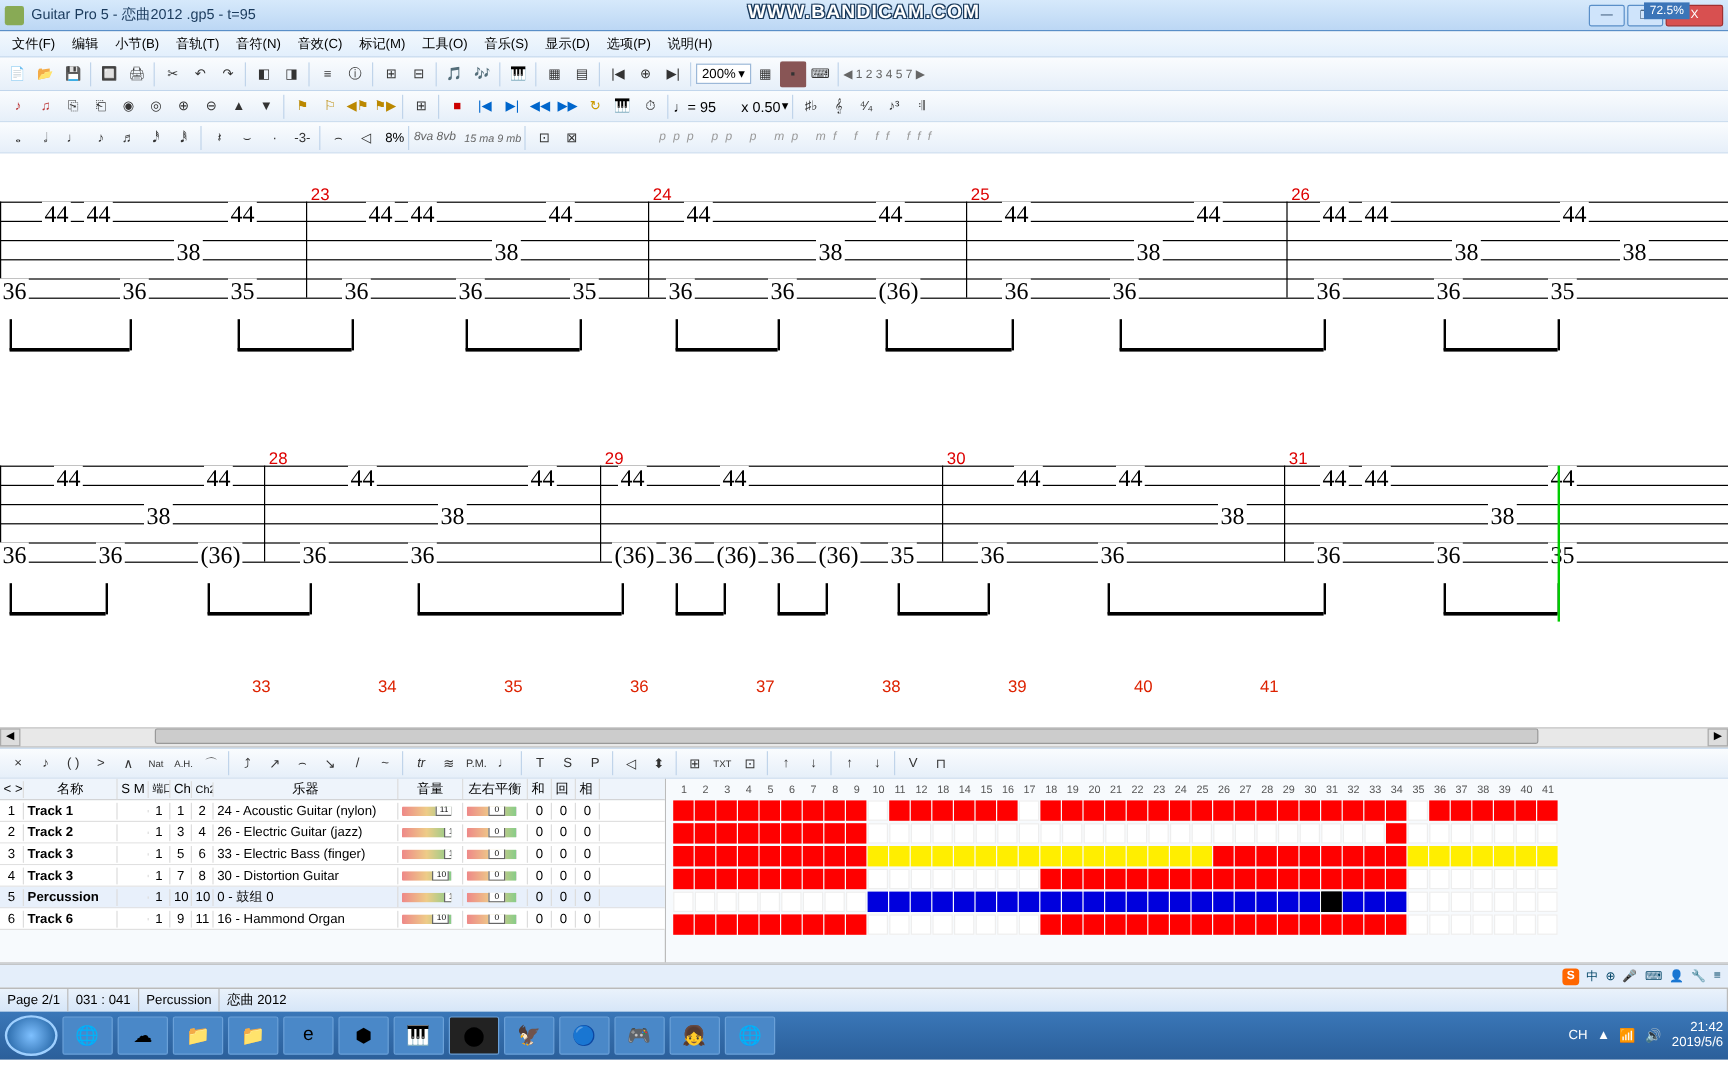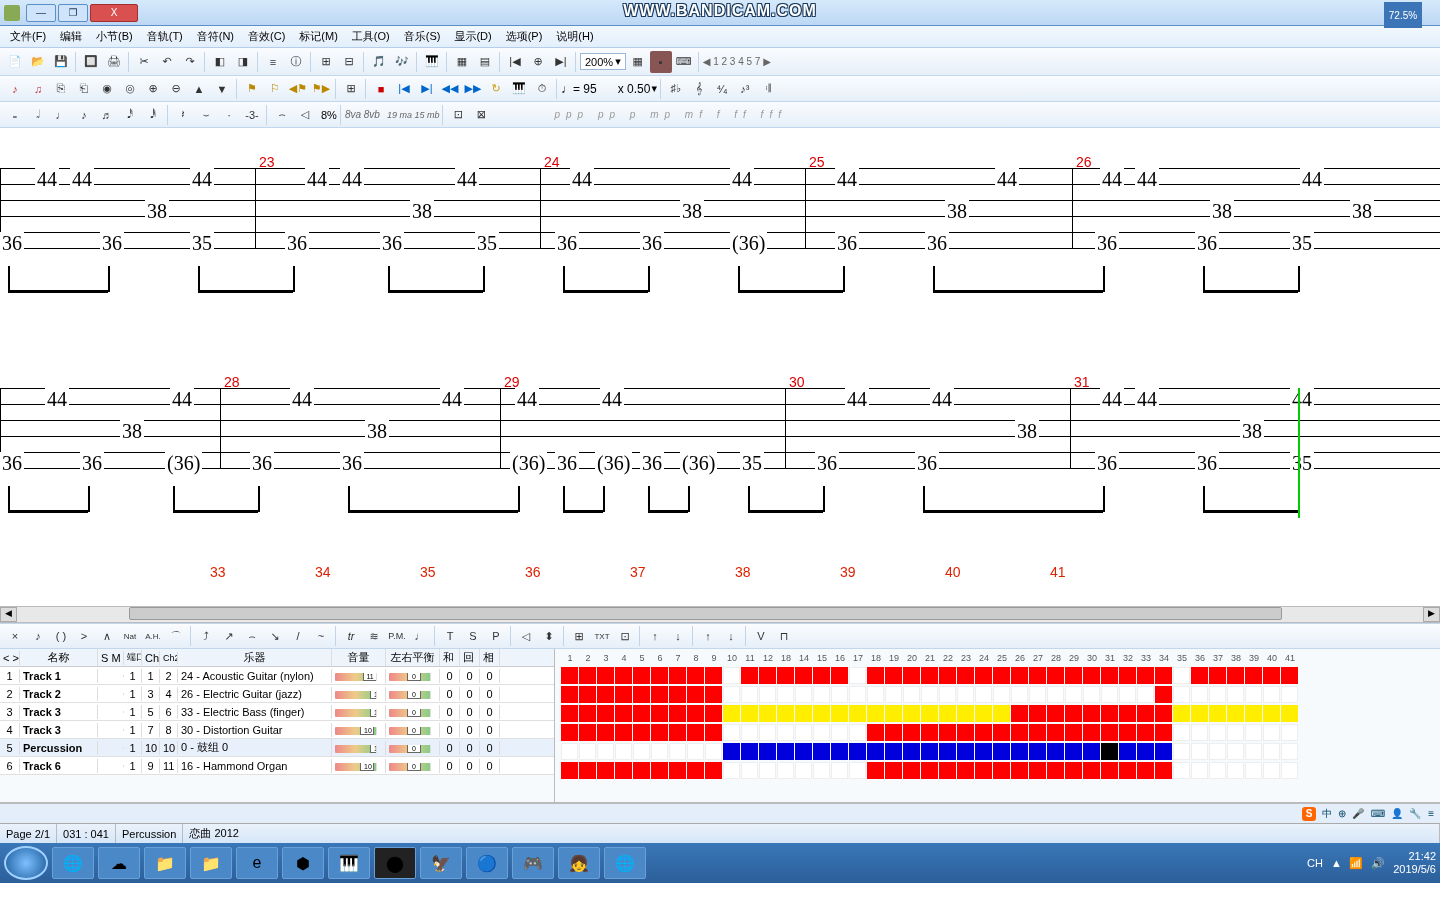--- a/index.html
+++ b/index.html
@@ -13,21 +13,21 @@
 .bandicam { position:absolute; left:50%; transform:translateX(-50%); top:2px; color:#fff; font-weight:bold; font-size:16px; letter-spacing:1px; text-shadow:1px 1px 0 #1a3a5c,-1px -1px 0 #1a3a5c,1px -1px 0 #1a3a5c,-1px 1px 0 #1a3a5c; }
 .menubar { height:22px; background:linear-gradient(#f3f8fd,#e2effc); border-bottom:1px solid #b5cde8; display:flex; align-items:center; padding:0 4px; gap:2px;}
 .menubar span { padding:3px 6px; cursor:default; }
 .toolbar { height:28px; background:linear-gradient(#fafcfe,#e6eff9); border-bottom:1px solid #c2d6ec; display:flex; align-items:center; padding:0 4px; gap:1px; }
 .tbtn { width:22px; height:22px; border:1px solid transparent; display:flex; align-items:center; justify-content:center; font-size:11px; color:#333; border-radius:2px; }
 .tsep { width:2px; height:20px; border-left:1px solid #c0d4ea; margin:0 2px; }
 .zoom-box { border:1px solid #9cb8d8; background:#fff; padding:1px 4px; font-size:11px; display:flex; align-items:center; gap:2px;}
 .toolbar2 { height:26px; background:linear-gradient(#fafcfe,#e6eff9); border-bottom:1px solid #c2d6ec; display:flex; align-items:center; padding:0 4px; gap:1px;}
 .toolbar3 { height:26px; background:linear-gradient(#fafcfe,#e6eff9); border-bottom:1px solid #c2d6ec; display:flex; align-items:center; padding:0 4px; gap:1px;}
 .score { height:478px; background:#fff; overflow:hidden; position:relative; }
-.percent-box { position:absolute; right:18px; top:2px; width:38px; height:26px; background:#3b75b8; color:#fff; font-size:10px; display:flex; align-items:center; justify-content:center;margin-left:43px; }
+.percent-box { position:absolute; right:32px; top:2px; width:38px; height:14px; background:#3b75b8; color:#fff; font-size:10px; display:flex; align-items:center; justify-content:center;margin-left:43px; }
 .tabrow { position:relative; height:170px; margin-top:10px; }
 .staff { position:absolute; top:30px; left:0; right:0; height:80px; }
 .staff hr { border:none; border-top:1px solid #000; height:0; margin:0; position:absolute; left:0; right:0; }
 .barline { position:absolute; top:30px; width:1px; height:80px; background:#000; }
 .measnum { position:absolute; top:16px; color:#d00; font-size:14px; }
 .fret { position:absolute; font-family:"Times New Roman",serif; font-size:20px; background:#fff; padding:0 2px; }
 .rhy { position:absolute; top:128px; height:40px; }
 .stem { position:absolute; width:2px; height:26px; background:#000; top:0; }
 .beam { position:absolute; height:3px; background:#000; top:24px; }
 .cursor { position:absolute; width:2px; background:#0c0; top:30px; height:130px; }
@@ -69,20 +69,21 @@
 .taskbar .tbitem{width:42px;height:32px;background:#4a88c8;border:1px solid #6aa0d8;border-radius:2px;display:flex;align-items:center;justify-content:center;font-size:16px;}
 .taskbar .tray{margin-left:auto;color:#fff;font-size:11px;text-align:right;display:flex;align-items:center;gap:8px;}
 .tray .clock{display:flex;flex-direction:column;align-items:flex-end;line-height:13px;}
 .row2-measnum{position:absolute;color:#d20;font-size:14px;top:-4px;}
 </style>
 </head>
 <body>
 
 <div class="titlebar">
   <div class="icon"></div>
+  <div class="title">Guitar Pro 5 - 恋曲2012 .gp5 - t=95</div>
   <div class="bandicam">WWW.BANDICAM.COM</div>
   <div class="winbtns">
     <div class="winbtn">—</div>
     <div class="winbtn">❐</div>
     <div class="winbtn close">X</div>
   </div>
 </div>
 
 <div class="menubar" id="menubar">
     <span>文件(F)</span>
@@ -191,21 +192,21 @@
   <div class="tbtn">𝄽</div>
   <div class="tbtn">⌣</div>
   <div class="tbtn">·</div>
   <div class="tbtn">-3-</div>
   <div class="tsep"></div>
   <div class="tbtn">⌢</div>
   <div class="tbtn">◁</div>
   <span style="font-size:11px;margin-left:4px;">8%</span>
   <div class="tsep"></div>
   <span style="font-size:10px;font-style:italic;color:#666;">8va  8vb</span>
-  <span style="font-size:9px;font-style:italic;color:#666;margin-left:6px;">19 ma  15 mb</span>
+  <span style="font-size:9px;font-style:italic;color:#666;margin-left:6px;">15 ma  9 mb</span>
   <div class="tsep"></div>
   <div class="tbtn">⊡</div>
   <div class="tbtn">⊠</div>
   <div style="width:60px;"></div>
   <span style="font-size:10px;font-style:italic;color:#999;letter-spacing:6px;">ppp pp p mp mf f ff fff</span>
 </div>
 
 <div class="score">
   <div class="tabrow" id="row1">
       <div class="staff">

